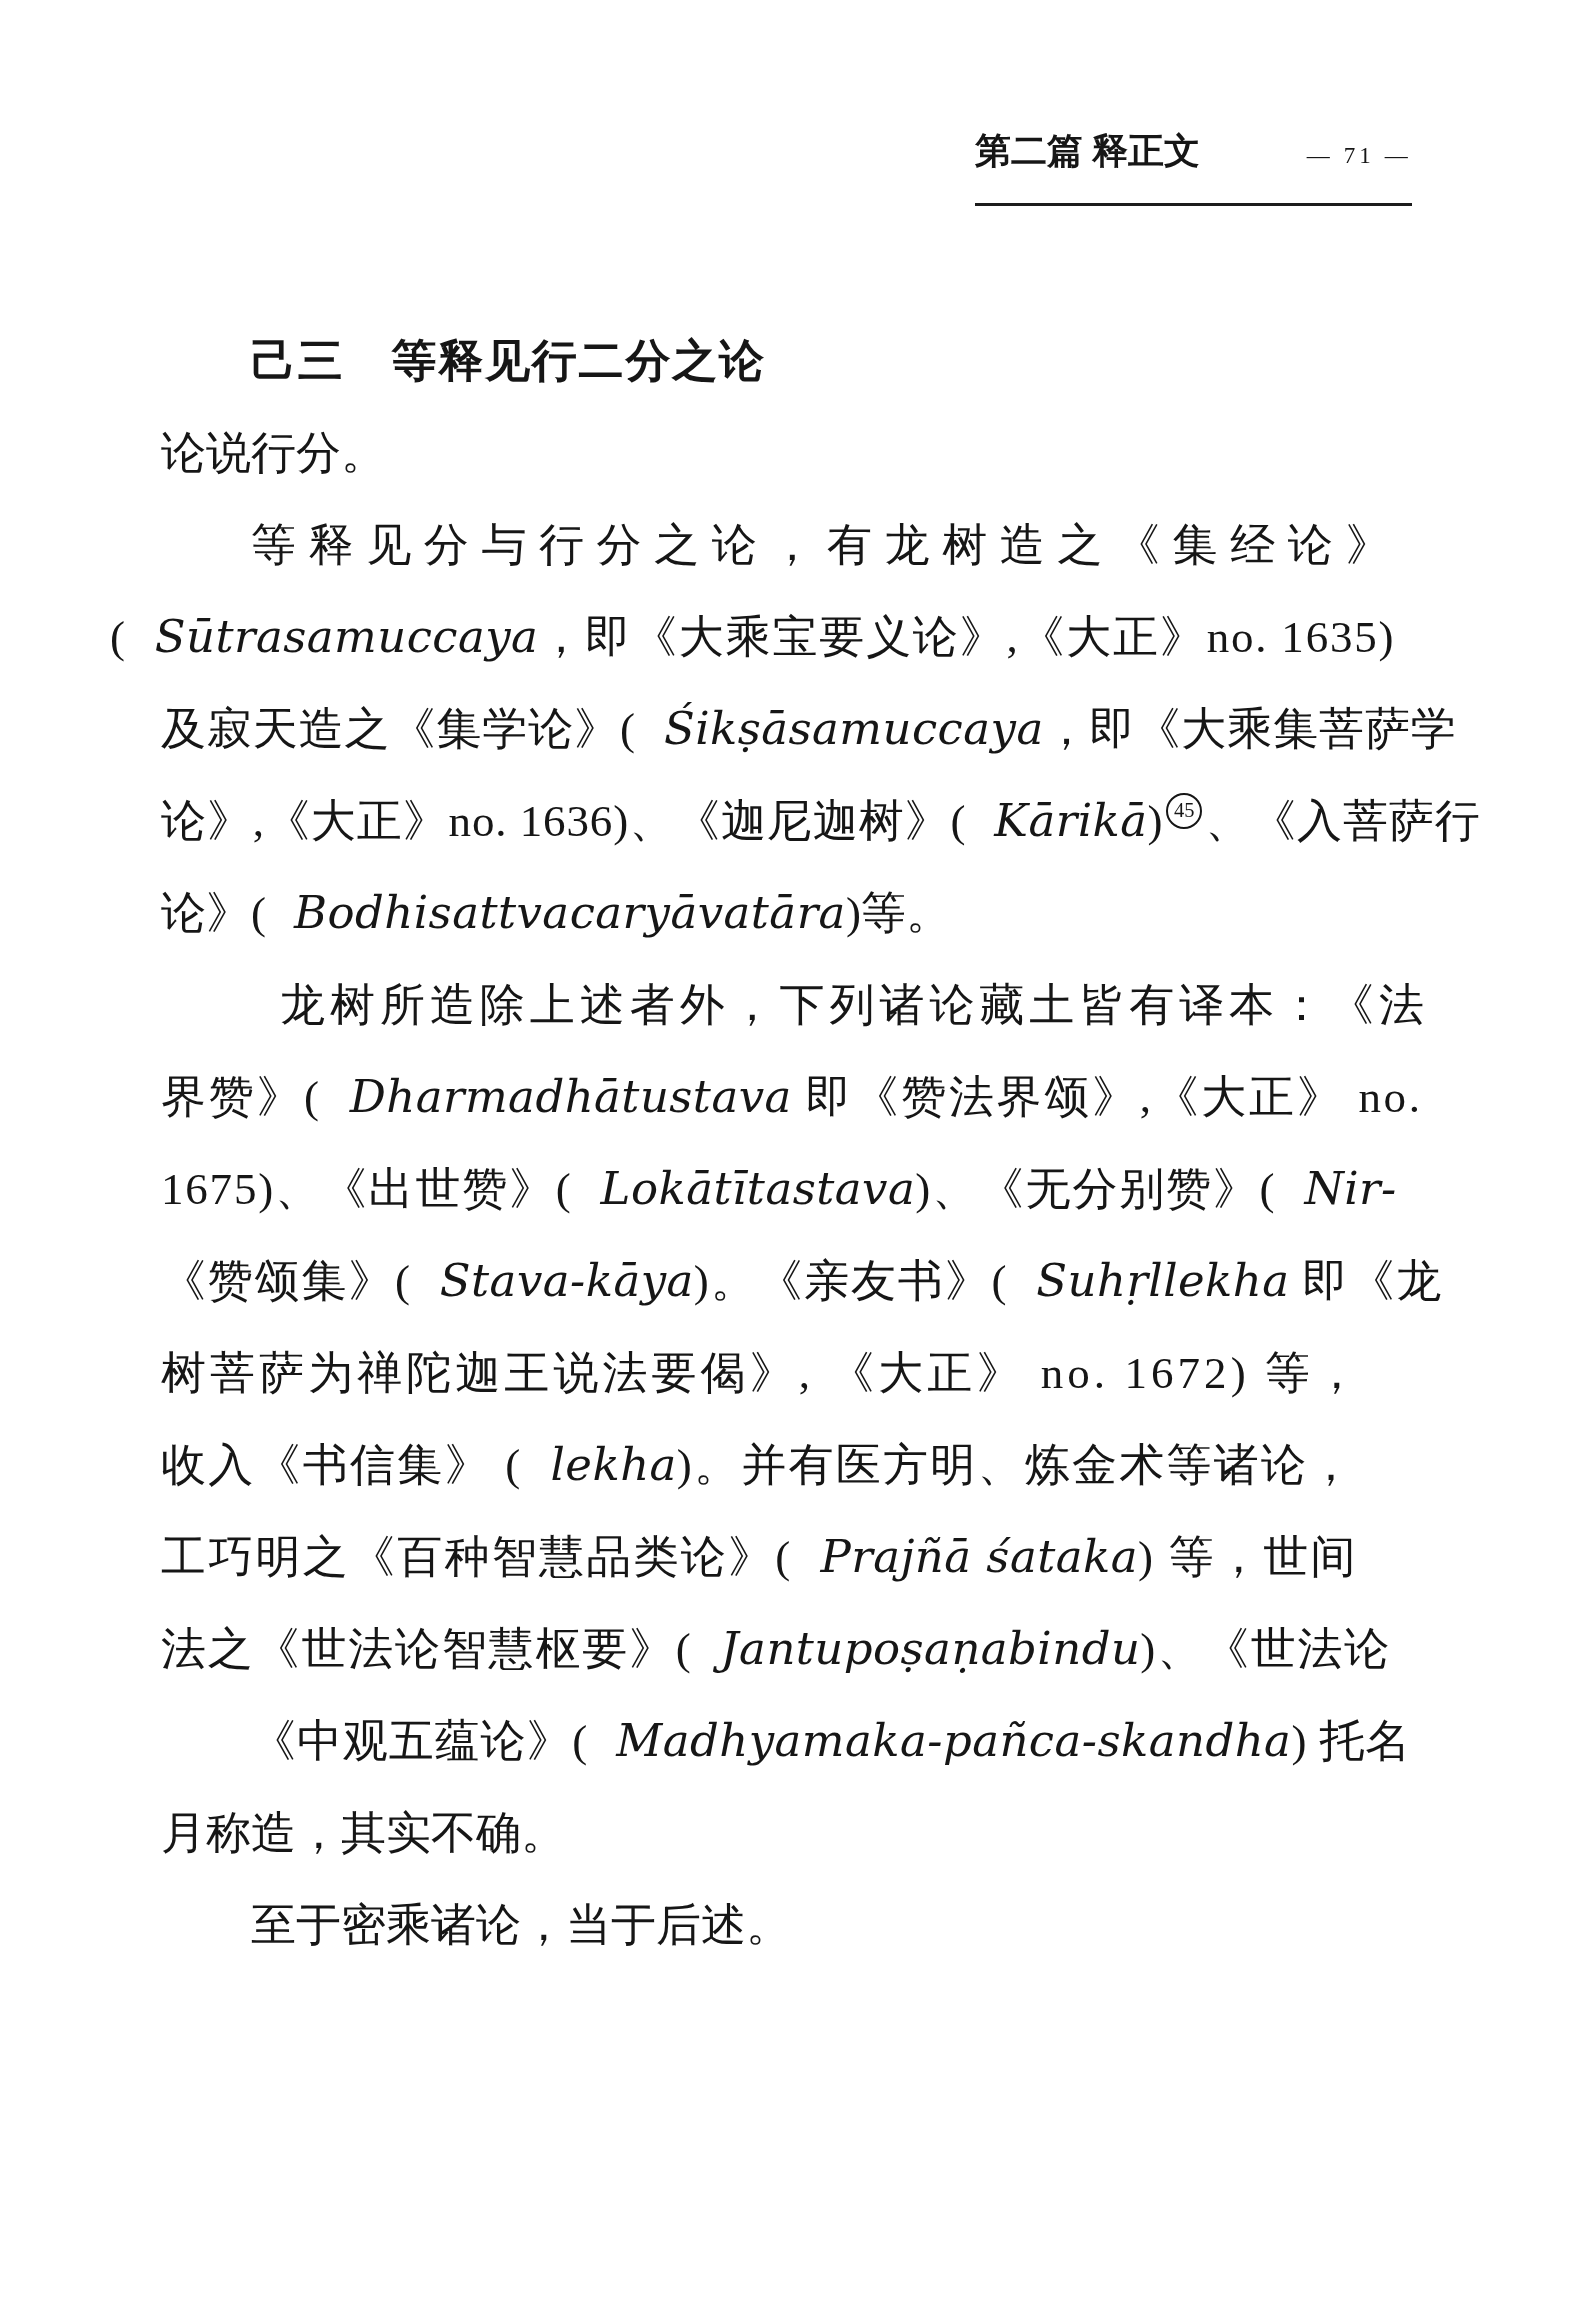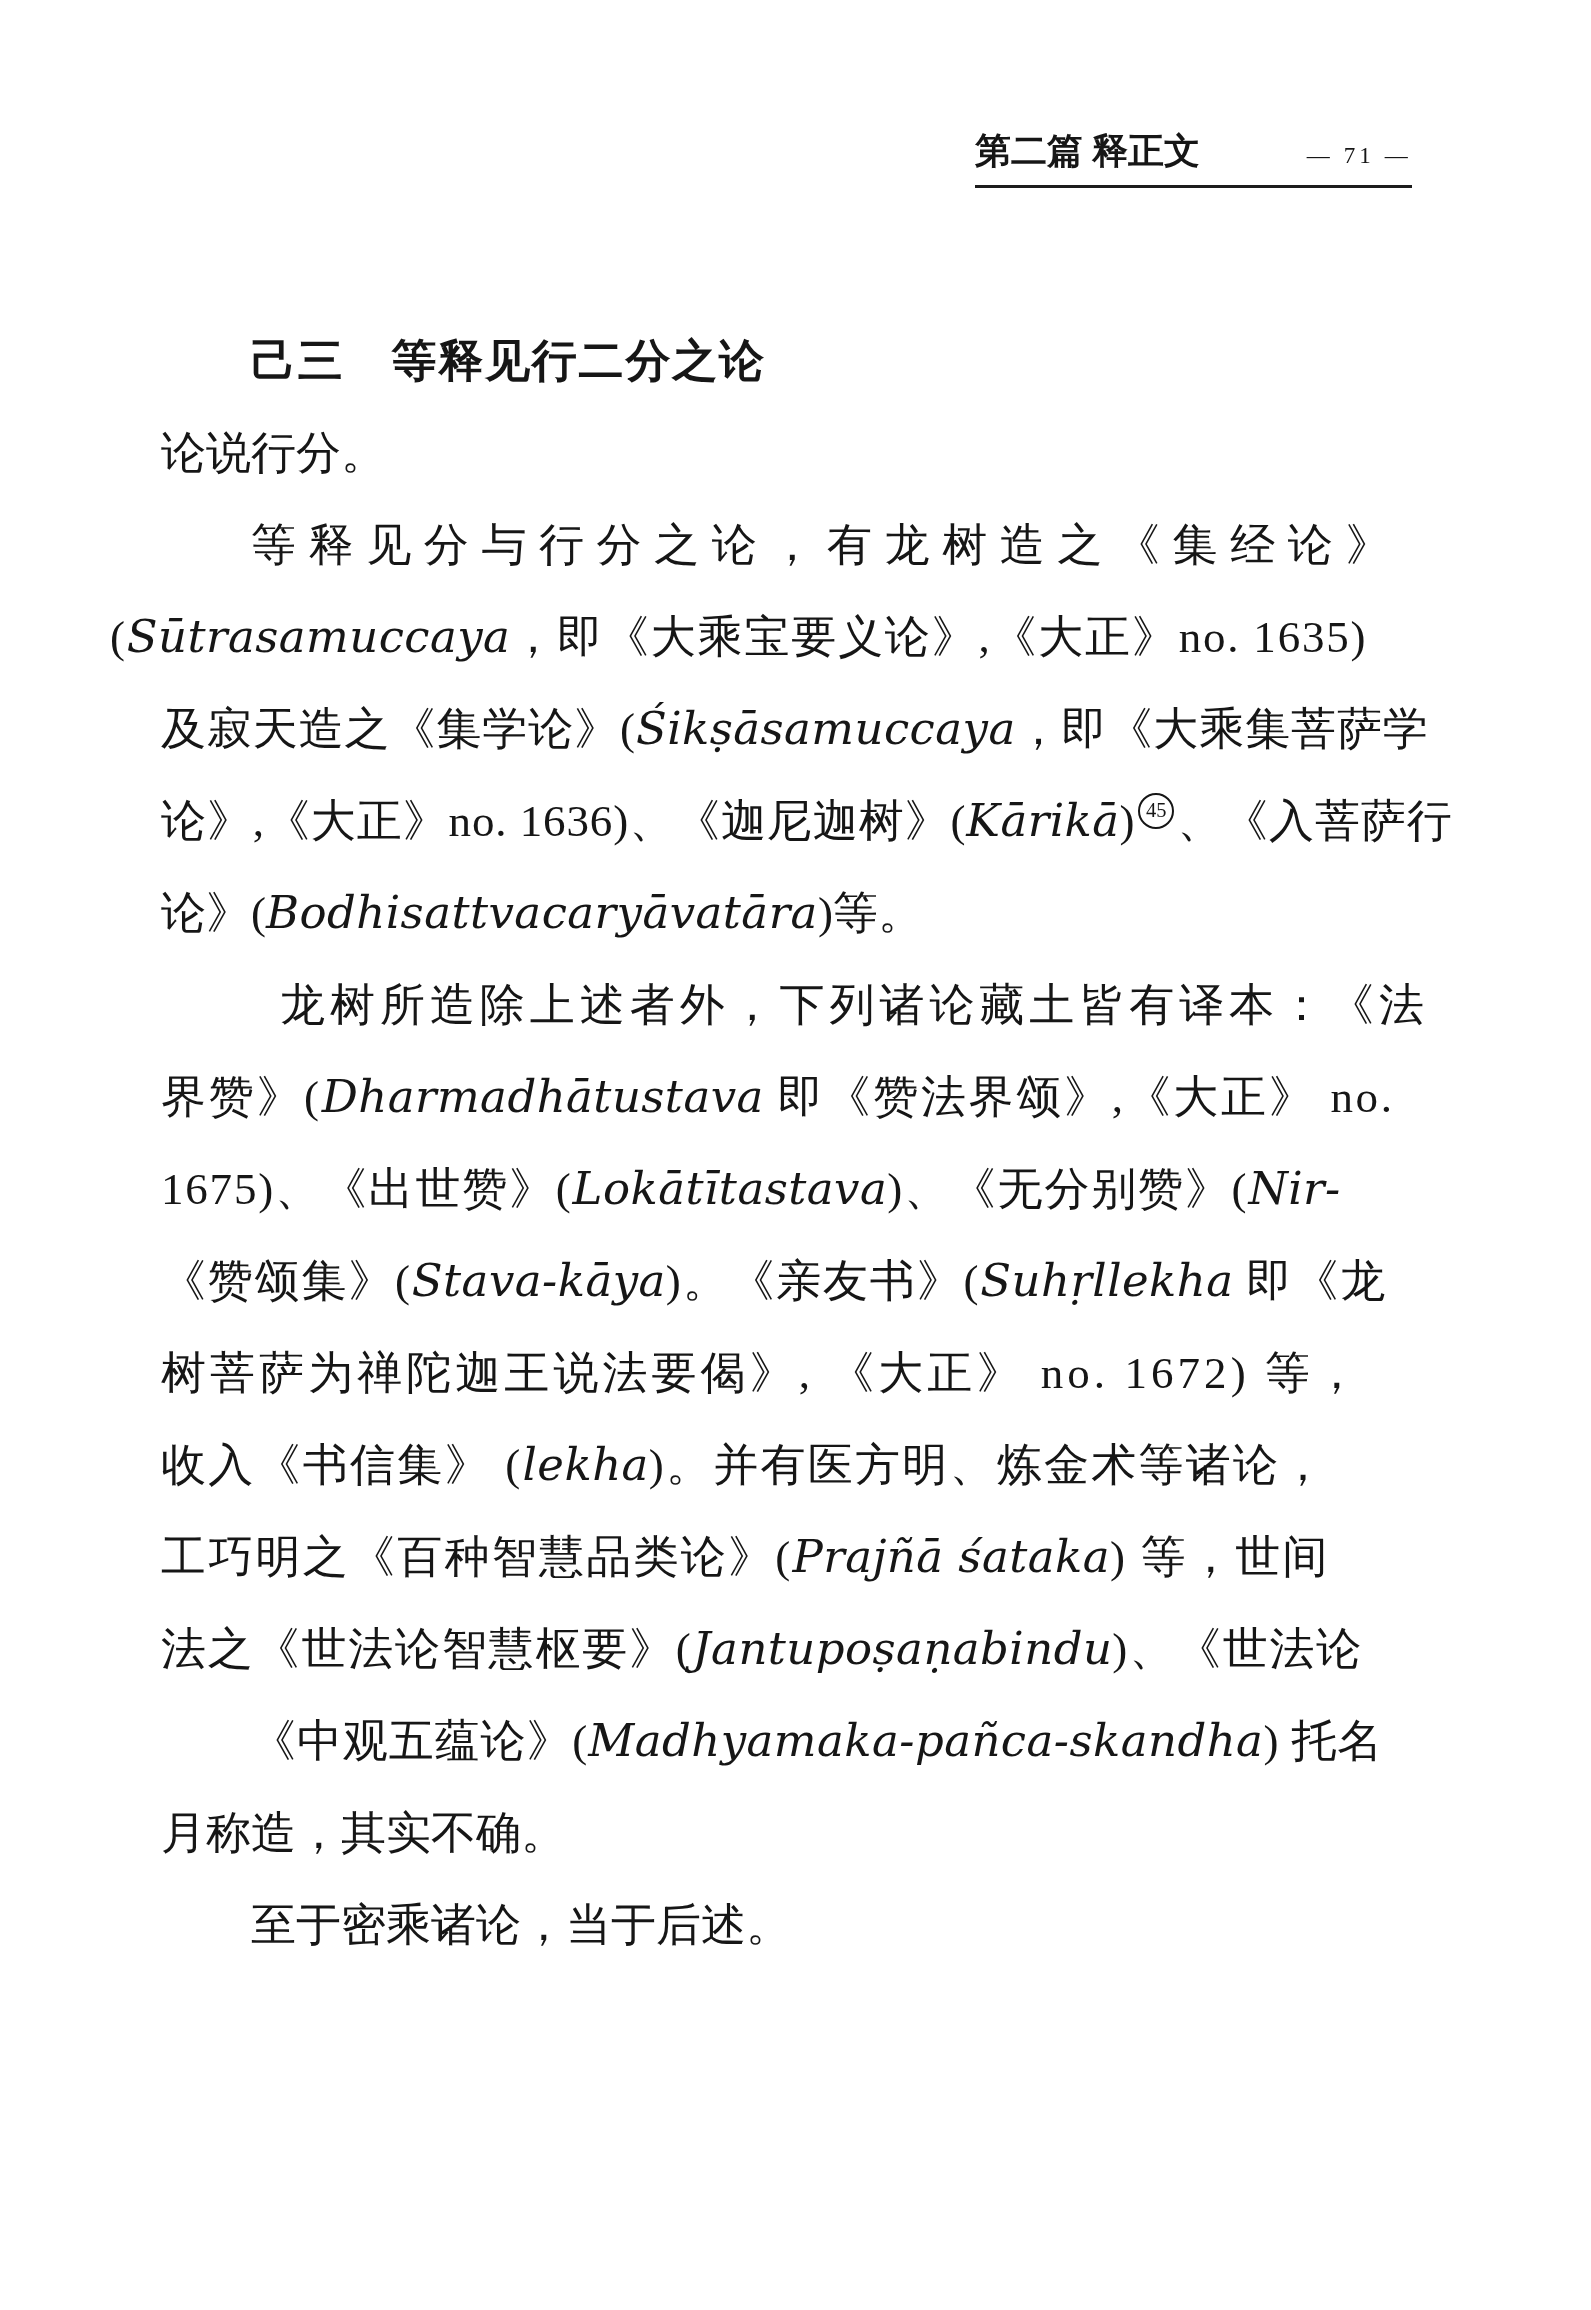--- a/index.html
+++ b/index.html
@@ -11,21 +11,21 @@
     color: #161616;
     font-family: "Liberation Serif", "DejaVu Serif", serif;
     overflow: hidden;
   }
   
   .header {
     position: absolute;
     top: 127px;
     left: 975px;
     width: 437px;
-    padding-bottom: 9px;
+    padding-bottom: 27px;
     border-bottom: 3.9px solid #1c1c1c;
     display: flex;
     justify-content: space-between;
     align-items: baseline;
     font-size: 36px;
     font-weight: 700;
     white-space: nowrap;
     gap: 44px;
   }
   .header .header-page {
@@ -51,20 +51,21 @@
     font-weight: 700;
     letter-spacing: 0.04em;
   }
   .line.indent { padding-left: 90px; }
   .line.outdent { margin-left: -51px; }
   .seg-c {  }
   .seg-i {
     font-family: "DejaVu Serif", serif;
     font-style: italic;
     letter-spacing: 0.01em;
+    margin-left: 28px;
   }
   .seg-r {
     font-family: "Liberation Serif", "DejaVu Serif", serif;
     font-style: normal;
   }
   .seg-o {
     display: inline-block;
     box-sizing: border-box;
     width: 36px;
     height: 36px;

